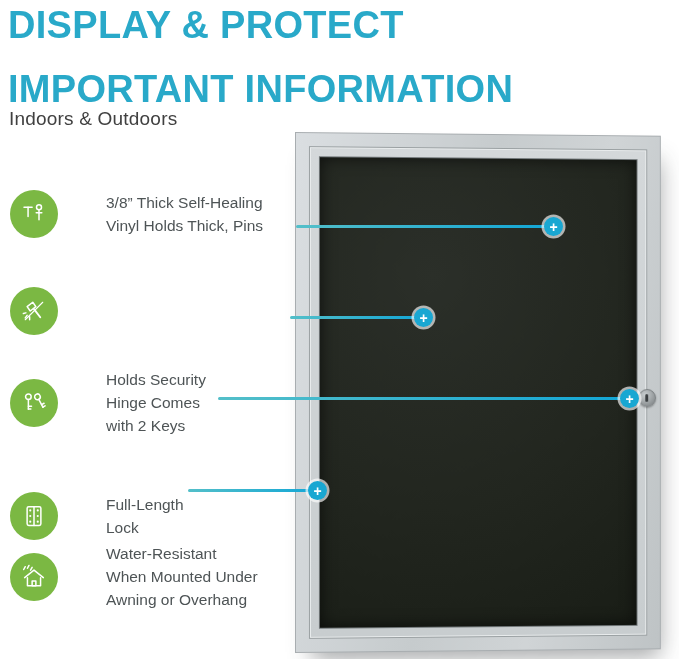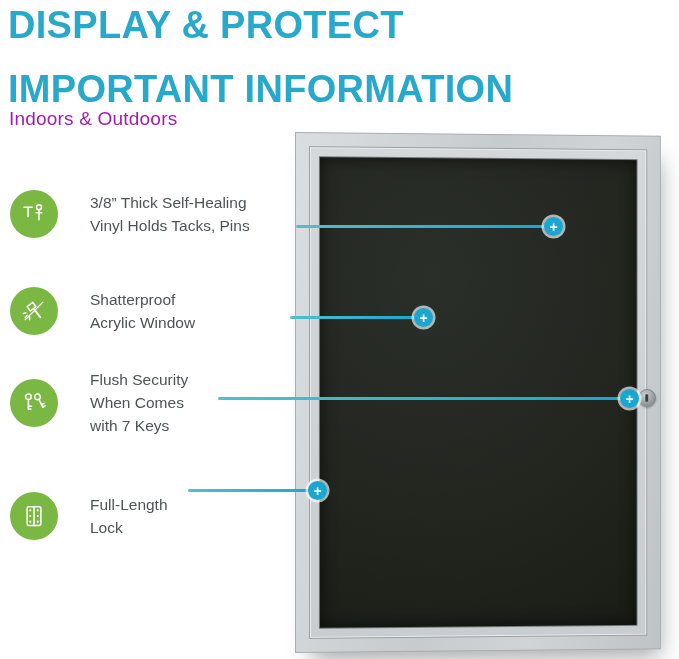--- a/index.html
+++ b/index.html
@@ -4,28 +4,28 @@
 <style>
   html,body{margin:0;padding:0;background:#ffffff;}
   body{width:679px;height:659px;overflow:hidden;font-family:"Liberation Sans",sans-serif;}
   .canvas{position:relative;width:679px;height:659px;background:#ffffff;}
 
   
   .title{position:absolute;left:8px;margin:0;font-size:38px;font-weight:700;
          color:#29a9c9;letter-spacing:.3px;white-space:nowrap;}
   .title.l1{top:4px;}
   .title.l2{top:68px;}
-  .subtitle{position:absolute;left:9px;top:108px;font-size:19px;color:#a21caf;letter-spacing:.2px;}
+  .subtitle{position:absolute;left:9px;top:108px;font-size:19px;color:#404040;letter-spacing:.2px;}
 
   
   .feature{position:absolute;left:10px;width:290px;display:flex;align-items:center;gap:32px;}
   .ficon{flex:none;width:48px;height:48px;border-radius:50%;background:#7bb843;
          display:flex;align-items:center;justify-content:center;}
   .ficon svg{display:block;}
-  .ftext{font-size:15.5px;line-height:23px;color:#4e5456;}
+  .ftext{font-size:15.5px;line-height:23px;color:#4e5456;margin-left:16px;}
   .ftext span{display:block;white-space:nowrap;}
 
   
   .board{position:absolute;left:295px;top:132px;width:372px;height:521px;z-index:1;
          transform:perspective(1800px) rotateY(4deg);transform-origin:0 50%;}
   .frame-outer{position:absolute;inset:0;border:1px solid #a8adb0;
          background:linear-gradient(100deg,#dadee1 0%,#c6cbcd 45%,#d0d4d6 70%,#bec3c5 100%);
          box-shadow:8px 16px 22px -9px rgba(55,60,63,.45);}
   .frame-groove{position:absolute;inset:14px;border:1px solid #9aa0a2;
          background:linear-gradient(180deg,#d4d8da,#c8cdcf);
@@ -70,60 +70,56 @@
         <path d="M8 13 h13"></path>
           <path d="M14.5 13 v15"></path>
         <circle cx="32" cy="13" r="4"></circle>
           <path d="M32 17 v5"></path>
         <path d="M27.5 22 h9"></path>
           <path d="M32 22 v11"></path>
       </svg>
     </div>
     <div class="ftext">
       <span>3/8” Thick Self-Healing</span>
-      <span>Vinyl Holds Tacks, Pins</span>
+      <span>Vinyl Holds Thick, Pins</span>
     </div>
   </div>
 
   <div class="feature" style="top:287px">
     <div class="ficon">
       <svg width="30" height="30" viewBox="0 0 48 48" fill="none" stroke="#ffffff" stroke-width="2.4" stroke-linecap="round" stroke-linejoin="round">
         <path d="M13 17 l9 -7 5 7 -9 7 z"></path>
         <path d="M24 21 l10 13" stroke-width="3"></path>
         <path d="M11 27 l-4 1"></path>
           <path d="M13 31 l-3 4"></path>
           <path d="M17 33 l0 5"></path>
         <path d="M10 38 L38 10" stroke-width="1.8"></path>
       </svg>
-    </div>
-    <div class="ftext">
-      <span>Shatterproof</span>
-      <span>Acrylic Window</span>
     </div>
   </div>
 
   <div class="feature" style="top:368px">
     <div class="ficon">
       <svg width="30" height="30" viewBox="0 0 48 48" fill="none" stroke="#ffffff" stroke-width="2.4" stroke-linecap="round" stroke-linejoin="round">
         <g transform="rotate(-28 30 15)">
           <circle cx="30" cy="14" r="4.5"></circle>
             <path d="M30 18.5 V33"></path>
             <path d="M30 28 h4.5"></path>
             <path d="M30 32.5 h4"></path>
         </g>
         <circle cx="15" cy="14" r="4.5"></circle>
           <path d="M15 18.5 V34"></path>
           <path d="M15 29 h5"></path>
           <path d="M15 33.5 h4"></path>
       </svg>
     </div>
     <div class="ftext">
-      <span>Flush Security</span>
-      <span>When Comes</span>
-      <span>with 7 Keys</span>
+      <span>Holds Security</span>
+      <span>Hinge Comes</span>
+      <span>with 2 Keys</span>
     </div>
   </div>
 
   <div class="feature" style="top:492px">
     <div class="ficon">
       <svg width="30" height="30" viewBox="0 0 48 48" fill="none" stroke="#ffffff" stroke-width="2.4" stroke-linecap="round" stroke-linejoin="round">
         <rect x="13" y="9" width="22" height="30" rx="2.5"></rect>
         <path d="M24 9 v30"></path>
         <g fill="#ffffff" stroke="none">
           <circle cx="18" cy="15" r="1.7"></circle>
@@ -134,20 +130,37 @@
             <circle cx="30" cy="33" r="1.7"></circle>
         </g>
       </svg>
     </div>
     <div class="ftext">
       <span>Full-Length</span>
       <span>Lock</span>
     </div>
   </div>
 
+  <div class="feature" style="top:542px">
+    <div class="ficon">
+      <svg width="30" height="30" viewBox="0 0 48 48" fill="none" stroke="#ffffff" stroke-width="2.4" stroke-linecap="round" stroke-linejoin="round">
+        <path d="M9 25 L24 13 L39 25"></path>
+        <path d="M13.5 25 V38 H34.5 V25"></path>
+        <rect x="21" y="30.5" width="6" height="7.5"></rect>
+        <path d="M10 7.5 l-2.5 4.5"></path>
+          <path d="M16 5.5 l-2.5 4.5"></path>
+          <path d="M21 8.5 l-2.5 4.5"></path>
+      </svg>
+    </div>
+    <div class="ftext">
+      <span>Water-Resistant</span>
+      <span>When Mounted Under</span>
+      <span>Awning or Overhang</span>
+    </div>
+  </div>
 
   <div class="callout" style="left:296px;top:225px;width:257px"></div>
   <div class="callout" style="left:290px;top:316px;width:134px"></div>
   <div class="callout" style="left:218px;top:397px;width:412px"></div>
   <div class="callout" style="left:188px;top:489px;width:130px"></div>
 
   <div class="marker" style="left:544px;top:217px">
     <span>+</span>
   </div>
   <div class="marker" style="left:414px;top:308px">

